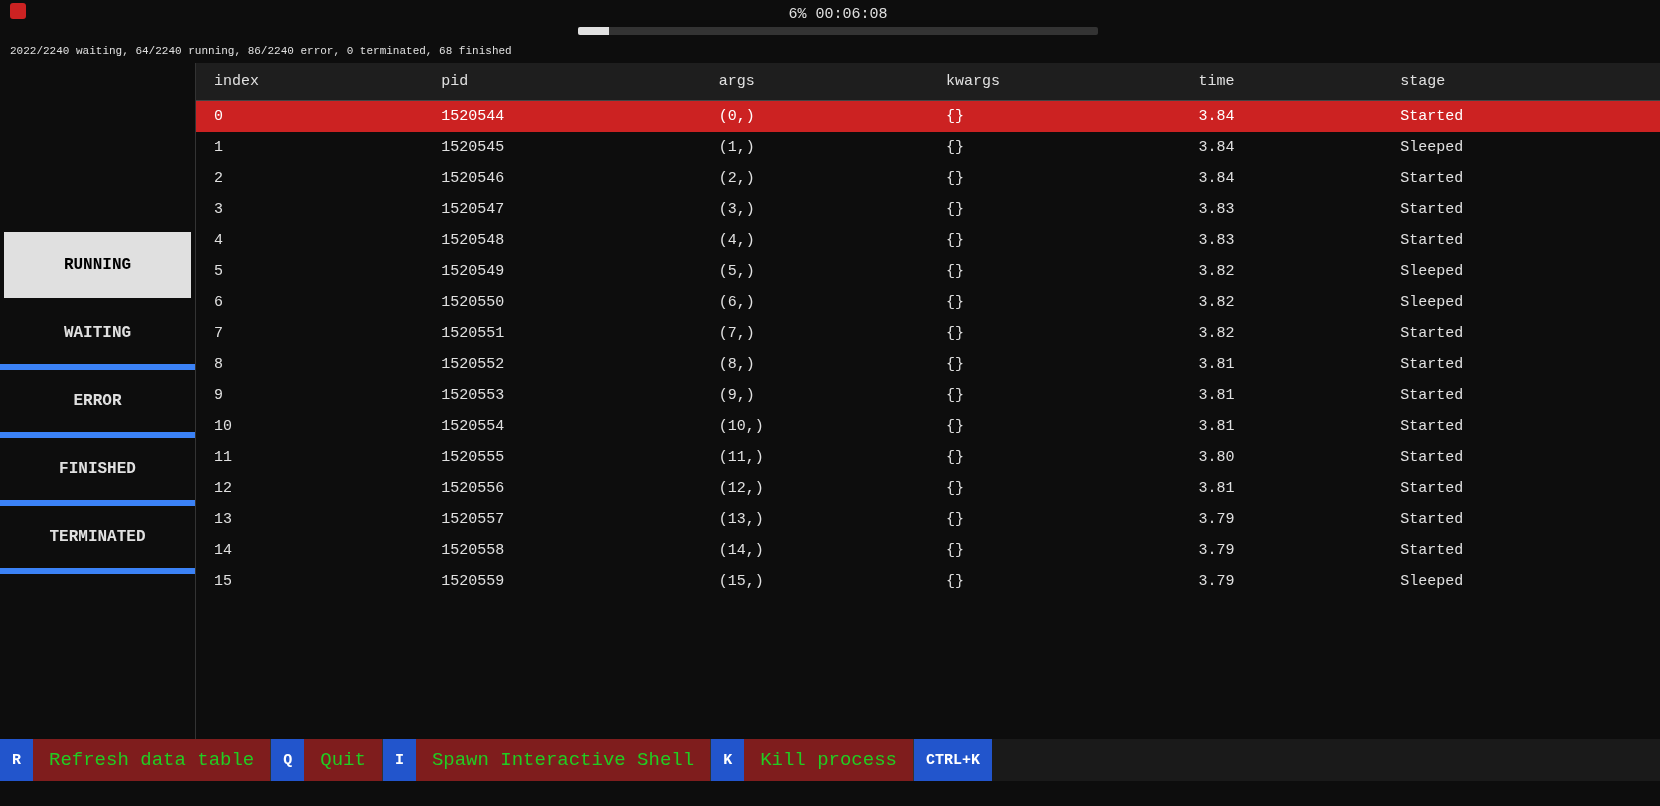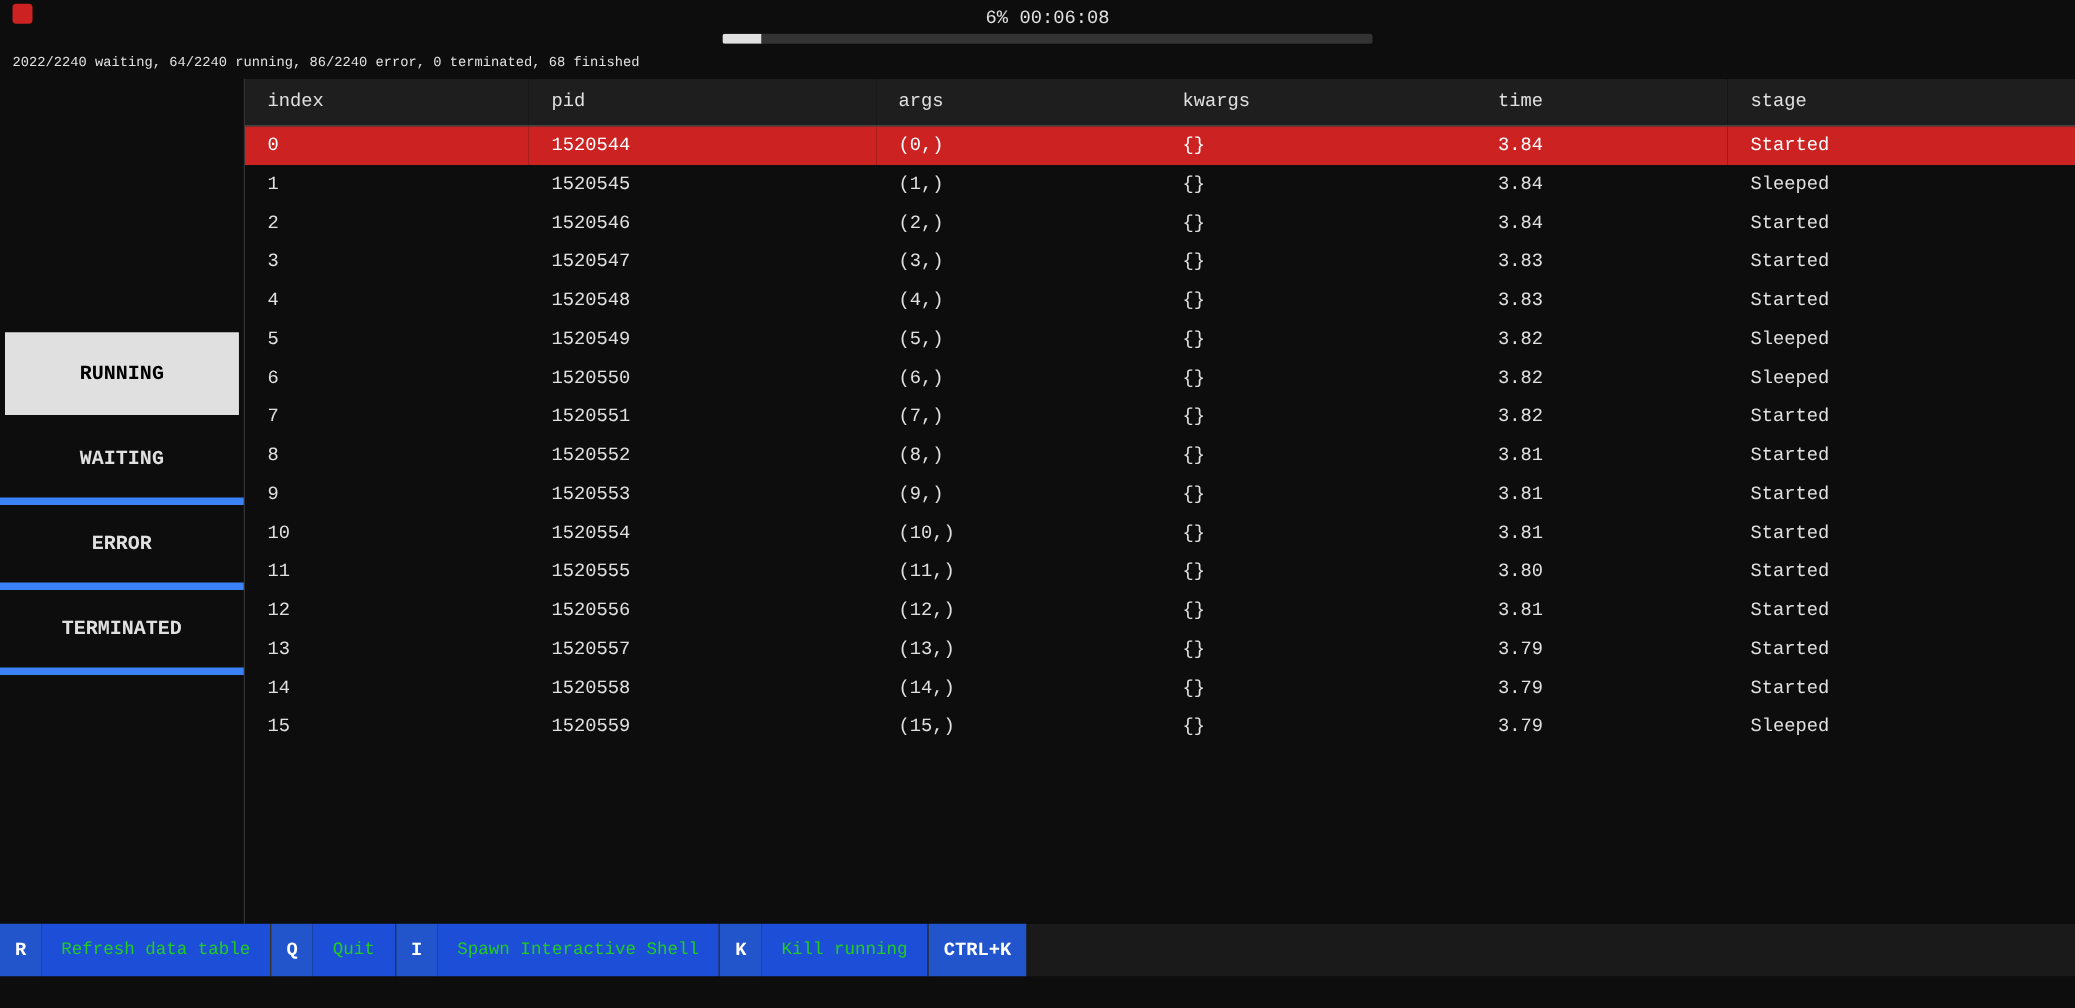--- a/index.html
+++ b/index.html
@@ -145,23 +145,23 @@
       color: #fff;
       font-weight: bold;
       font-size: 15px;
       padding: 0 12px;
       height: 100%;
       display: flex;
       align-items: center;
       font-family: 'Courier New', Courier, monospace;
     }
     .kb-label {
-      background: #1d4ed8;
+      background: #7f1d1d;
       color: #22cc22;
-      font-size: 14px;
+      font-size: 19px;
       padding: 0 16px;
       height: 100%;
       display: flex;
       align-items: center;
       font-family: 'Courier New', Courier, monospace;
     }
     .kb-separator {
       width: 1px;
       height: 100%;
       background: #333;
@@ -196,20 +196,23 @@
 
   <div class="sidebar">
     <div class="sidebar-item active">
       <span>RUNNING</span>
     </div>
     <div class="sidebar-item">
       <span>WAITING</span>
     </div>
     <div class="sidebar-item">
       <span>ERROR</span>
+    </div>
+    <div class="sidebar-item">
+      <span>FINISHED</span>
     </div>
     <div class="sidebar-item">
       <span>TERMINATED</span>
     </div>
   </div>
 
   <div class="table-area">
     <table class="data-table">
       <thead>
         <tr>
@@ -367,19 +370,19 @@
       <div class="kb-label">Quit</div>
     </div>
     <div class="kb-separator"></div>
     <div class="kb-item">
       <div class="kb-key">I</div>
       <div class="kb-label">Spawn Interactive Shell</div>
     </div>
     <div class="kb-separator"></div>
     <div class="kb-item">
       <div class="kb-key">K</div>
-      <div class="kb-label">Kill running</div>
+      <div class="kb-label">Kill process</div>
     </div>
     <div class="kb-separator"></div>
     <div class="kb-item">
       <div class="kb-key">CTRL+K</div>
     </div>
   </div>
 
 </body></html>

